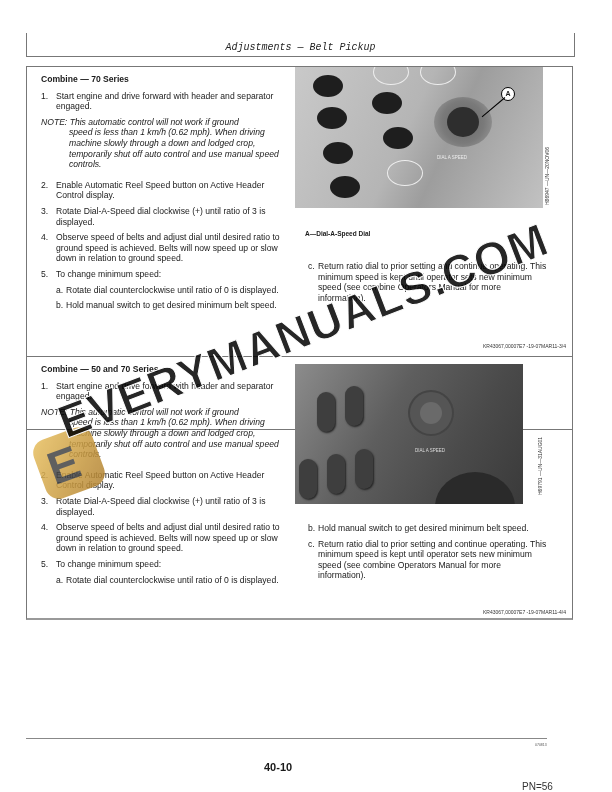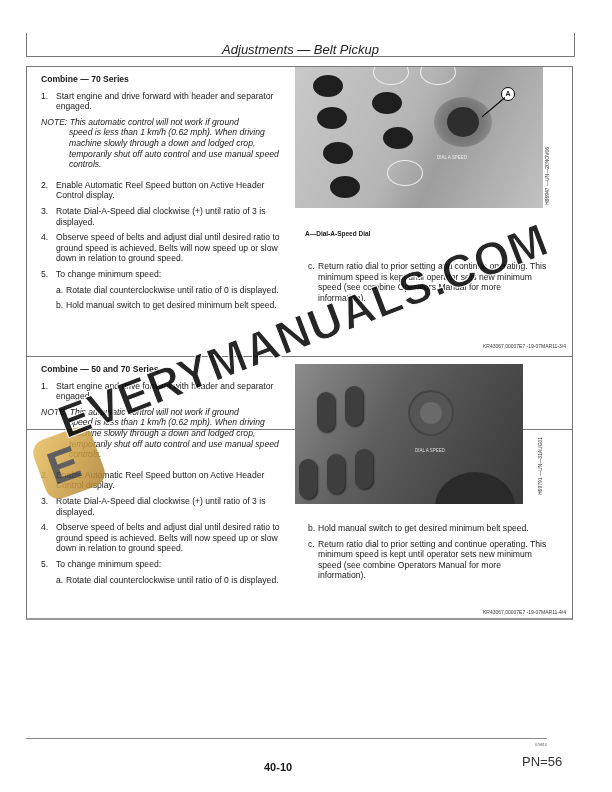--- a/index.html
+++ b/index.html
@@ -2,21 +2,21 @@
 <html><head>
   <meta charset="utf-8">
   <style>
     html, body { margin: 0; padding: 0; background: #ffffff; }
     body { width: 612px; height: 792px; position: relative; overflow: hidden;
            font-family: "Liberation Sans", sans-serif; color: #1a1a1a; }
     .header-box { position: absolute; left: 26px; top: 33px; width: 374px; height: 23px;
                   border-left: 1px solid #777; border-right: 1px solid #777; border-bottom: 1px solid #777; }
     .header-box { width: 547px; }
     .header-title { position: absolute; left: 0; right: 0; top: 9px; text-align: center;
-                    font-size: 13px; font-style: italic; color: #222; }
+                    font-size: 10px; font-style: italic; color: #222; font-family: Liberation Mono, monospace; }
     .section { position: absolute; left: 26px; width: 547px; border: 1px solid #777; box-sizing: border-box; }
     .sec1 { top: 66px; height: 364px; }
     .sec2 { top: 356px; height: 264px; border-bottom: 2px solid #999; }
     .col-left { position: absolute; left: 14px; top: 7px; width: 250px; font-size: 8.6px; line-height: 10.6px; }
     .sec-title { font-weight: bold; margin-bottom: 6px; }
     .step { display: flex; margin-bottom: 5px; }
     .step .num { width: 15px; flex: none; }
     .note { font-style: italic; margin-bottom: 10px; }
     .note .indent { padding-left: 28px; display: block; }
     .sub { display: flex; margin-left: 15px; margin-bottom: 5px; }
@@ -32,21 +32,21 @@
             box-shadow: 1px 1px 2px #222; }
     .dial-outer { position: absolute; border-radius: 50%; }
     .fig-id { position: absolute; font-size: 5px; color: #333; transform: rotate(-90deg); transform-origin: left top; white-space: nowrap; }
     .caption { position: absolute; font-size: 6.5px; font-weight: bold; }
     .col-right { position: absolute; left: 281px; width: 240px; font-size: 8.6px; line-height: 10.6px; }
     .ref { position: absolute; right: 6px; font-size: 5px; color: #333; }
     .dial-label { position: absolute; font-size: 4.5px; color: #ddd; }
     .footer-line { position: absolute; left: 26px; top: 738px; width: 521px; height: 1px; background: #888; }
     .page-num { position: absolute; left: 264px; top: 761px; font-size: 11px; font-weight: bold; }
     .tiny-code { position: absolute; left: 535px; top: 743px; font-size: 3.5px; color: #555; }
-    .pn { position: absolute; left: 522px; top: 754px; font-size: 13px; color: #333; }
+    .pn { position: absolute; left: 522px; top: 781px; font-size: 10px; color: #333; }
     .watermark { position: absolute; left: 70px; top: 395px; font-size: 46px; font-weight: bold;
                  color: rgba(0,0,0,0.85); transform: rotate(-21deg); transform-origin: left bottom;
                  letter-spacing: 1px; white-space: nowrap; pointer-events: none;
                  -webkit-text-stroke: 1px #fff; }
     .wm-logo { position: absolute; left: 38px; top: 432px; width: 62px; height: 62px; border-radius: 14px;
                background: linear-gradient(135deg, #e8c060 0%, #c89a40 60%, #b08030 100%);
                transform: rotate(-20deg); opacity: 0.85; }
     .wm-logo .e { position: absolute; left: 10px; top: 4px; font-size: 46px; font-weight: bold; color: #444; }
   </style>
 </head>

